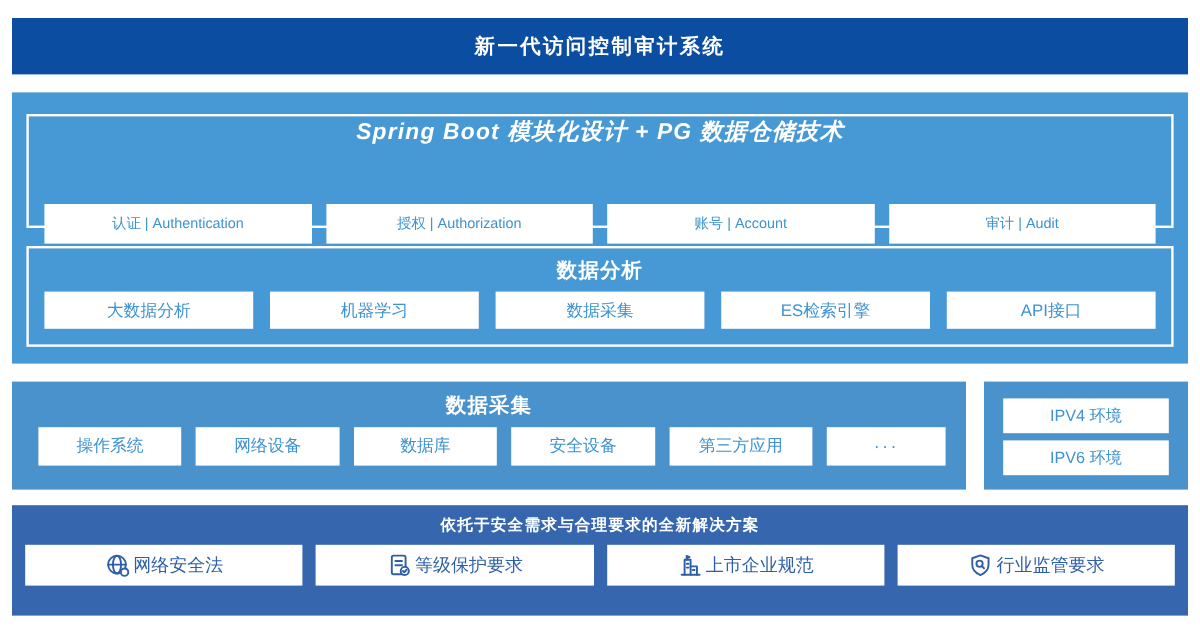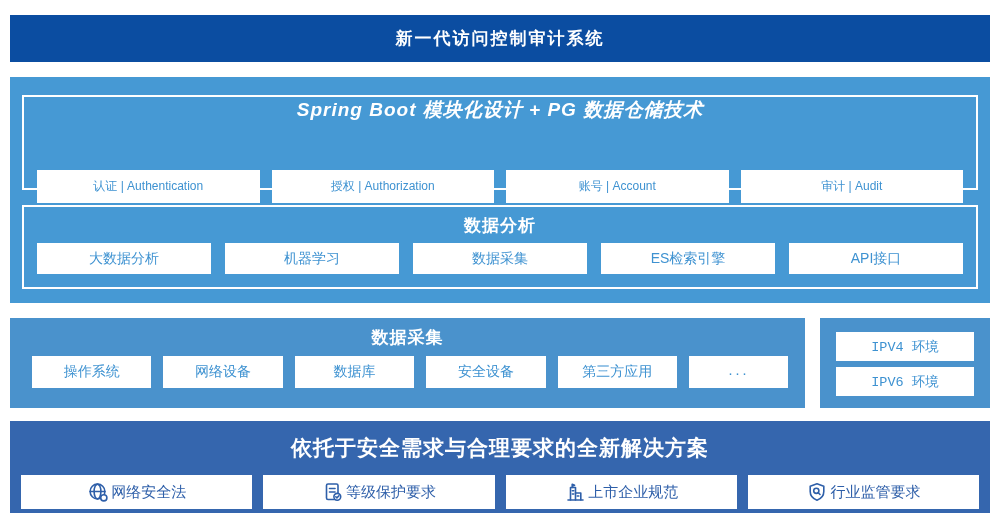--- a/index.html
+++ b/index.html
@@ -33,27 +33,27 @@
 
   
   .collection { position:absolute; left:10px; top:318px; width:795px; height:90px; background:#4a92cc; }
   .collection .section-title { height:38px; font-size:17px; }
   .collection .row { margin:0 17px 0 22px; gap:12px; }
   .collection .white-box { height:32px; }
   .collection .white-box.dots { flex:0 0 99px; font-size:15px; letter-spacing:2px; }
 
   .env-panel { position:absolute; left:820px; top:318px; width:170px; height:90px; background:#4a92cc; }
   .env-box { position:absolute; left:16px; width:138px; height:29px; background:#ffffff;
-             display:flex; align-items:center; justify-content:center; color:#3e92d1; font-size:13.5px;font-family:Liberation Mono, monospace; }
+             display:flex; align-items:center; justify-content:center; color:#3e92d1; font-size:13.5px; }
   .env-box.ipv4 { top:14px; }
   .env-box.ipv6 { top:49px; }
 
   
   .solution { position:absolute; left:10px; top:421px; width:980px; height:92px; background:#3566ae; }
-  .solution .section-title { height:54px; font-size:21px; }
+  .solution .section-title { height:33px; font-size:13px; }
   .solution .row { margin:0 11px; gap:11px; }
   .solution .white-box { height:34px; color:#2e5fa9; font-size:15px; gap:2px; }
   .icon { width:22px; height:22px; flex:0 0 22px; display:inline-flex; }
   .icon svg { width:22px; height:22px; stroke:#2e5fa9; fill:none; stroke-width:1.6;
               stroke-linecap:round; stroke-linejoin:round; }
 </style>
 </head>
 <body>
 
 <div class="page">

